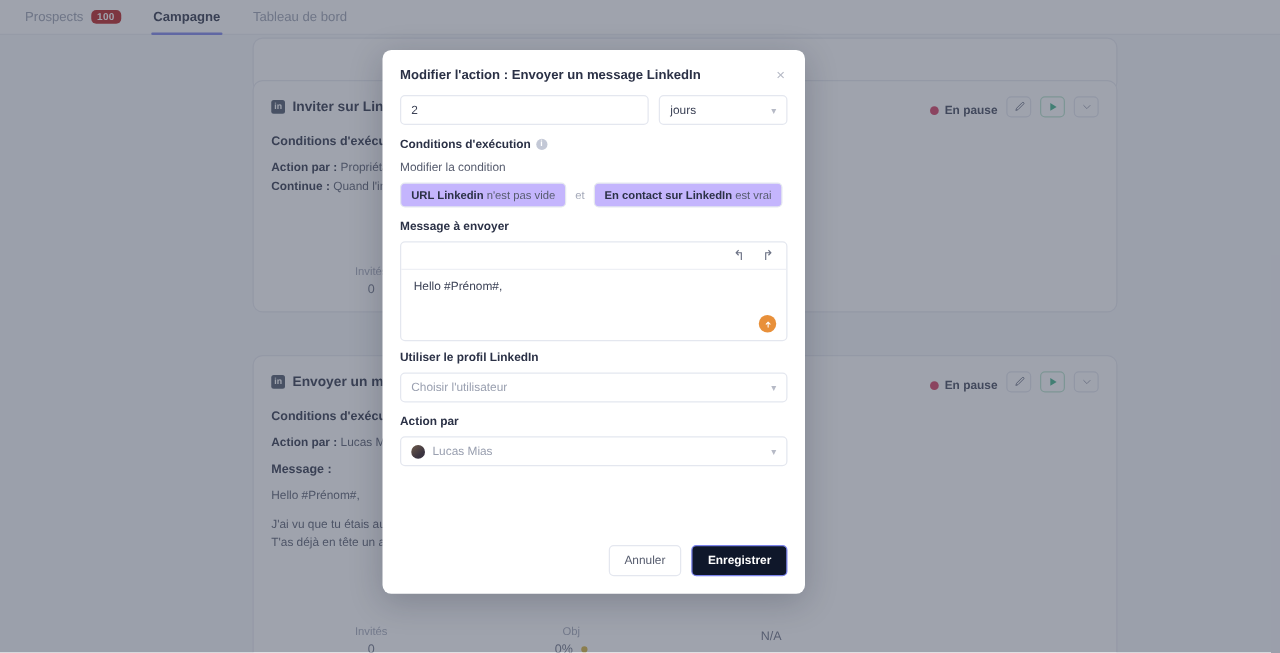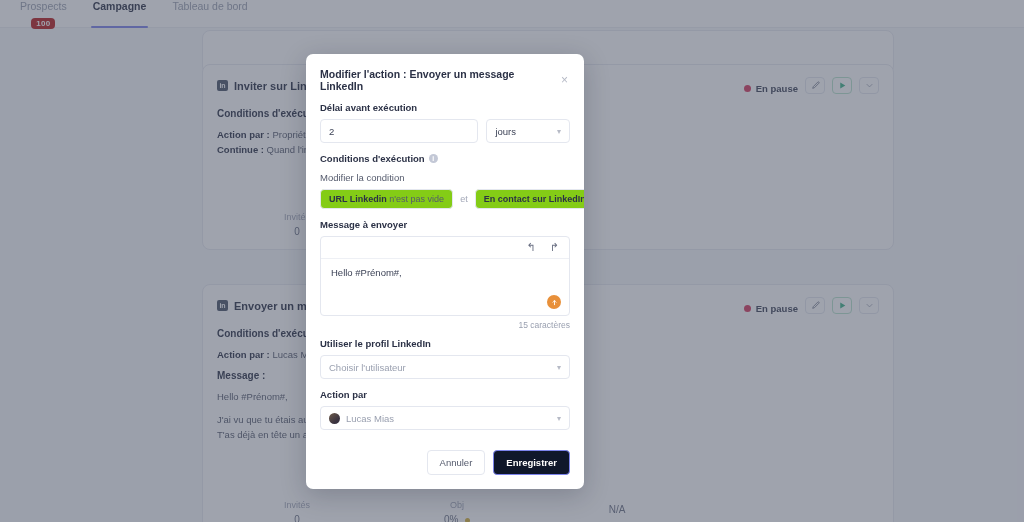--- a/index.html
+++ b/index.html
@@ -16,21 +16,21 @@
   .topnav {
     position: absolute; top: 0; left: 0; width: 1024px; height: 28px;
     display: flex; align-items: center; gap: 26px;
     padding-left: 20px;
     background: #ffffff;
     border-bottom: 1px solid #eceef3;
     z-index: 1;
   }
   .navtab {
     position: relative; display: flex; align-items: center; gap: 6px;
-    font-size: 10.5px; color: #9aa0b0; height: 28px; flex-direction: column;
+    font-size: 10.5px; color: #9aa0b0; height: 28px;
   }
   .navtab.active { color: #2b3146; font-weight: bold; text-align: center; }
   .navtab.active::after {
     content: ""; position: absolute; left: -2px; right: -2px; bottom: 0;
     height: 2px; background: #7b83eb; border-radius: 2px;
   }
   .navbadge {
     background: #b91c1c; color: #ffffff; font-size: 8px; font-weight: bold;
     border-radius: 4px; padding: 1px 5px; letter-spacing: .2px;
   }
@@ -81,21 +81,21 @@
   .stat-value .dotmini { display: inline-block; width: 5px; height: 5px; border-radius: 50%; background: #d6b23a; margin-left: 4px; vertical-align: middle; }
 
   
   .overlay {
     position: absolute; inset: 0; background: rgba(70,78,98,0.52);
     z-index: 5;
   }
 
   
   .modal {
-    position: absolute; left: 306px; top: 54px; width: 278px; height: 435px;
+    position: absolute; left: 306px; top: 40px; width: 338px; height: 435px;
     background: #ffffff; border-radius: 7px;
     box-shadow: 0 6px 26px rgba(20,24,40,.22);
     z-index: 10; display: flex; flex-direction: column;
   }
   .modal-header {
     display: flex; align-items: center; justify-content: space-between;
     padding: 14px 14px 10px 14px;
   }
   .modal-title { font-size: 10.5px; font-weight: bold; color: #2b3146; }
   .close-x { font-size: 12px; color: #b6bac6; line-height: 1; padding: 0 2px; }
@@ -114,21 +114,21 @@
   }
   .select { justify-content: space-between; }
   .select .ph { color: #9aa0b0; }
   .chev { color: #b6bac6; font-size: 8px; }
   .w-half-l { width: 202px; }
   .w-half-r { width: 104px; }
 
   .sub-label { font-size: 9.5px; color: #555b6d; margin: 8px 0 6px 0; }
   .chips { display: flex; align-items: center; gap: 7px; }
   .chip {
-    border: 1px solid #e4e7ef; border-radius: 4px; background: #84cc16;
+    border: 1px solid #e4e7ef; border-radius: 4px; background: #c4b5fd;
     padding: 4px 8px; font-size: 9px; color: #555b6d; white-space: nowrap;
   }
   .chip b { color: #2b3146; }
   .chip-join { font-size: 9px; color: #a3a8b8; text-align: right; }
 
   .editor { border: 1px solid #e4e7ef; border-radius: 4px; background: #fff; margin-top: 0; }
   .editor-toolbar {
     height: 22px; border-bottom: 1px solid #eef0f5;
     display: flex; align-items: center; justify-content: flex-end; gap: 14px; padding-right: 10px;
   }
@@ -294,21 +294,20 @@
 
   <div class="modal">
 
     <div class="modal-header">
       <div class="modal-title">Modifier l'action : Envoyer un message LinkedIn</div>
       <div class="close-x">×</div>
     </div>
 
     <div class="modal-body">
 
-      <div class="field-label">Délai avant exécution</div>
       <div class="row mb10">
         <div class="input w-half-l">2</div>
         <div class="select w-half-r">
           <span>jours</span>
           <span class="chev">▾</span>
         </div>
       </div>
 
       <div class="field-label">
         <span>Conditions d'exécution</span>
@@ -335,21 +334,20 @@
         </div>
         <div class="editor-area">
           <span>Hello #Prénom#,</span>
           <span class="badge-warn">
             <svg width="7" height="7" viewBox="0 0 16 16" aria-hidden="true">
                 <path d="M8 13V4m0 0L4.5 7.5M8 4l3.5 3.5" fill="none" stroke="#ffffff" stroke-width="2" stroke-linecap="round" stroke-linejoin="round"></path>
               </svg>
           </span>
         </div>
       </div>
-      <div class="char-count">15 caractères</div>
 
       <div class="field-label" style="margin-top:8px;">Utiliser le profil LinkedIn</div>
       <div class="select mb10">
         <span class="ph">Choisir l'utilisateur</span>
         <span class="chev">▾</span>
       </div>
 
       <div class="field-label">Action par</div>
       <div class="select">
         <span class="sel-left">

